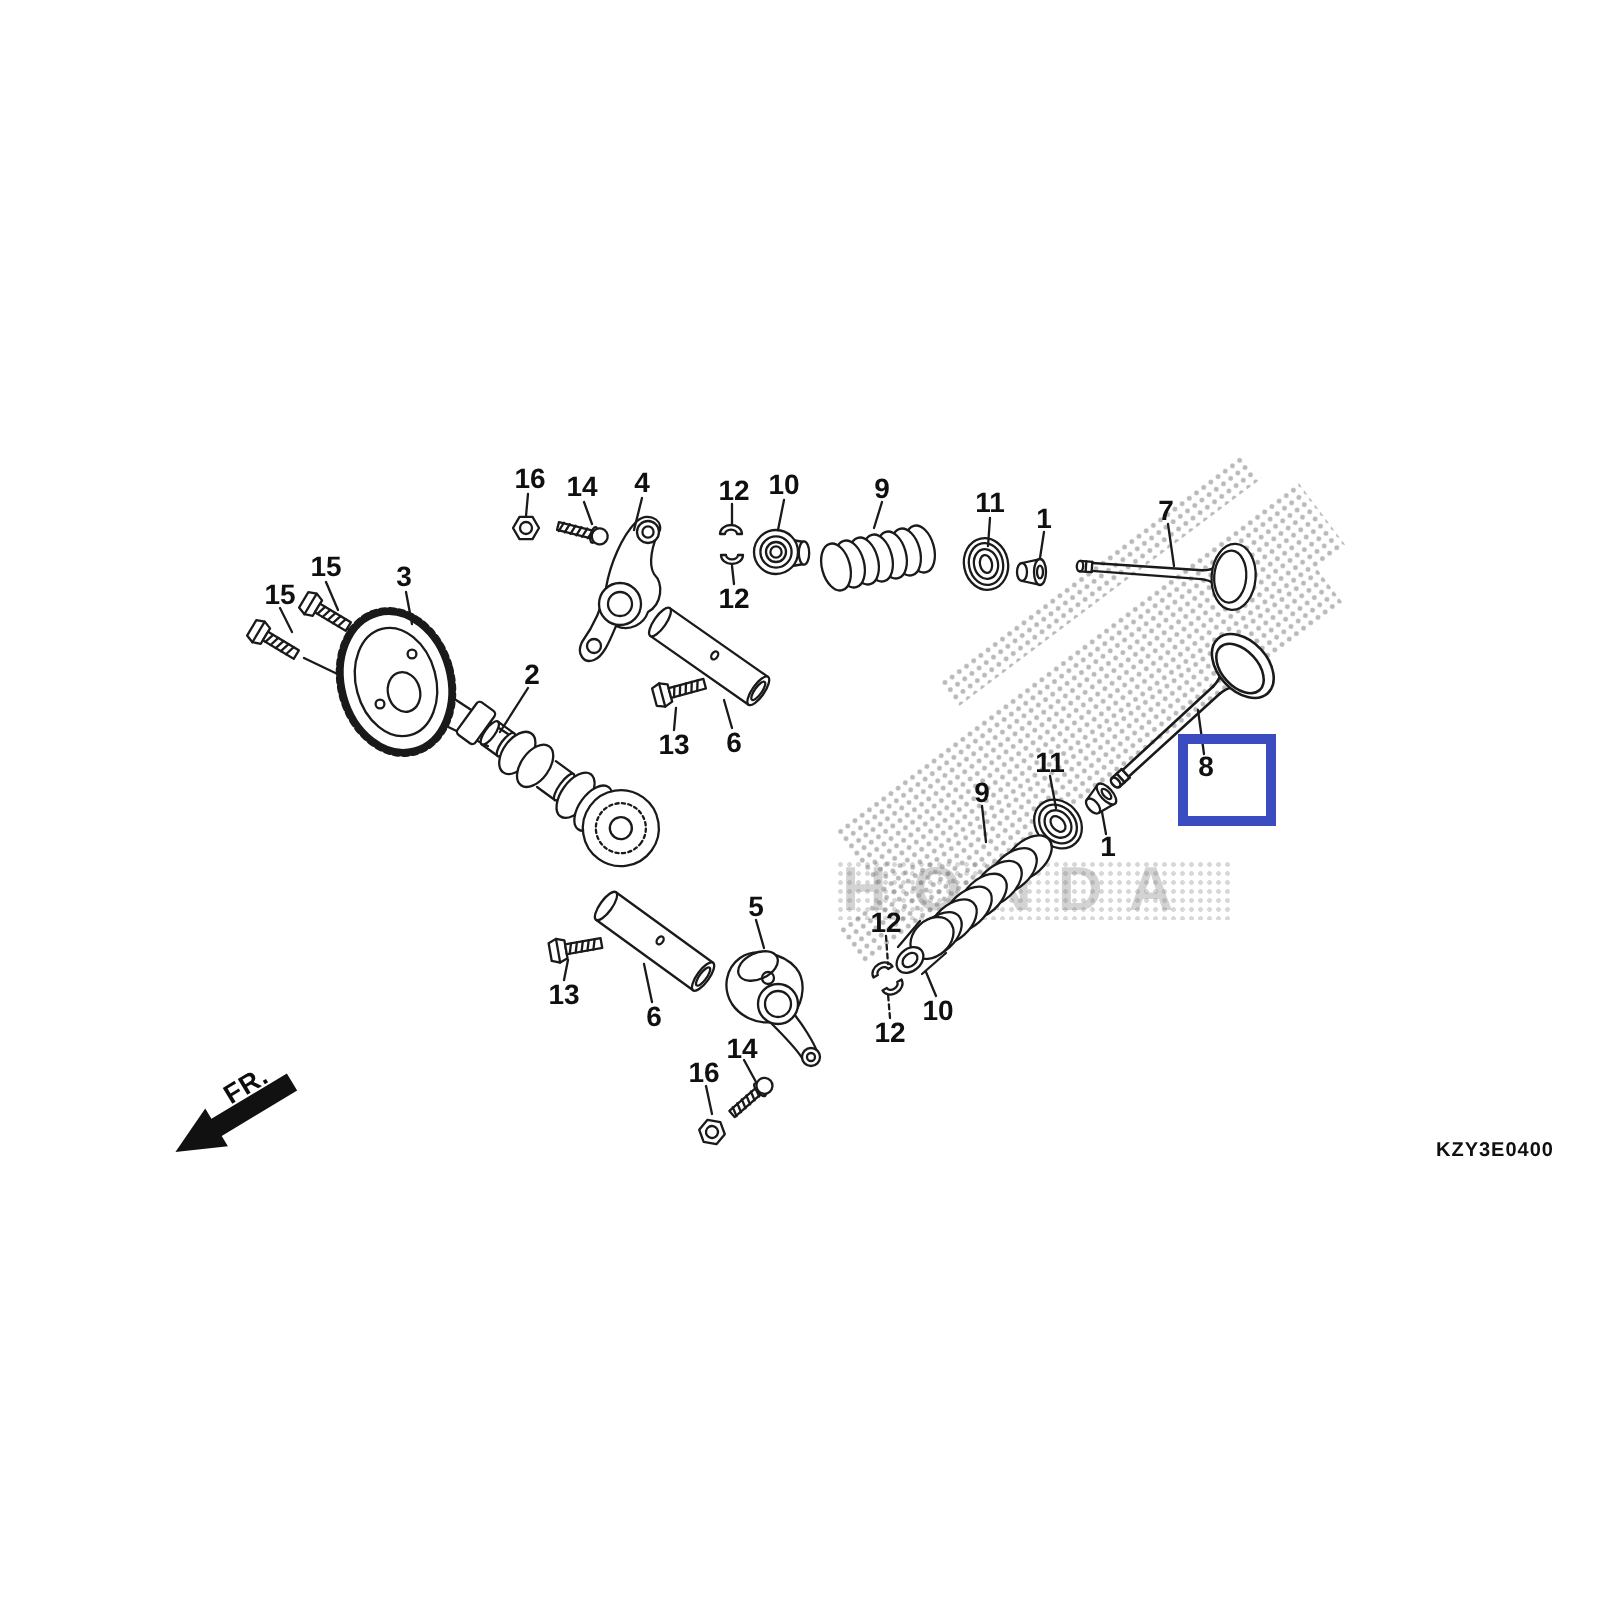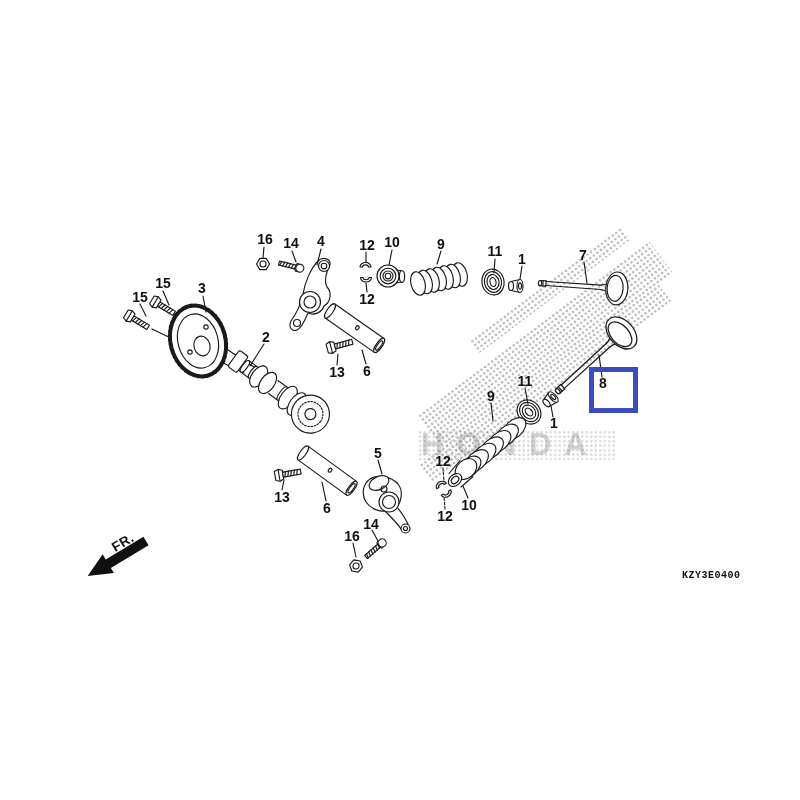--- a/index.html
+++ b/index.html
@@ -286,21 +286,21 @@
 
     <g transform="translate(146,541) rotate(149)">
       <polygon class="blk" points="0,-5 44,-5 44,-11 68,0 44,11 44,5 0,5"></polygon>
     </g>
   </svg>
 
   <div class="hl-box" style="left: 589px; top: 367px; width: 49px; height: 46px; border-color: rgb(59, 76, 192);"></div>
 
   <span class="fr-label" style="left:113px;top:541px;">FR.</span>
 
-  <span class="code" style="left:682px;top:570px;font-family:Liberation Mono, monospace;">KZY3E0400</span>
+  <span class="code" style="left:718px;top:570px;">KZY3E0400</span>
 
   <div id="callout-layer">
       <span class="callout" style="left: 265px; top: 239px;">16</span>
       <span class="callout" style="left: 291px; top: 243px;">14</span>
       <span class="callout" style="left: 321px; top: 241px;">4</span>
       <span class="callout" style="left: 367px; top: 245px;">12</span>
       <span class="callout" style="left: 392px; top: 242px;">10</span>
       <span class="callout" style="left: 441px; top: 244px;">9</span>
       <span class="callout" style="left: 495px; top: 251px;">11</span>
       <span class="callout" style="left: 522px; top: 259px;">1</span>

